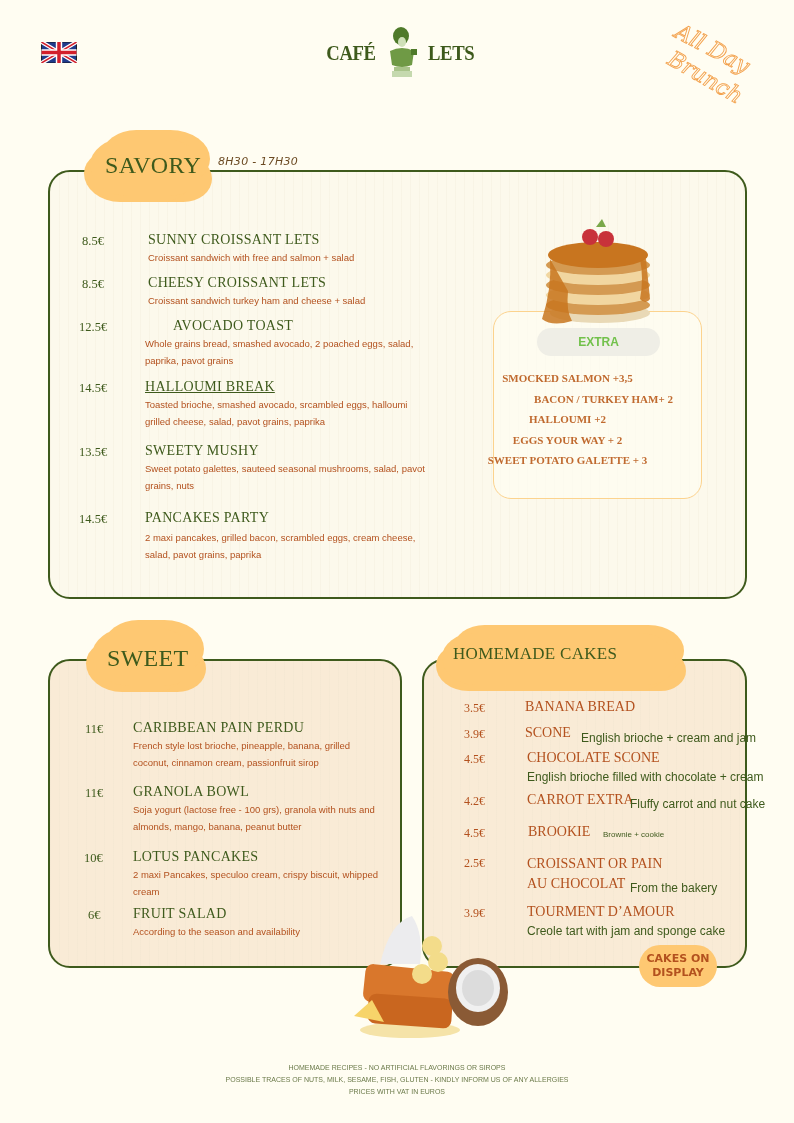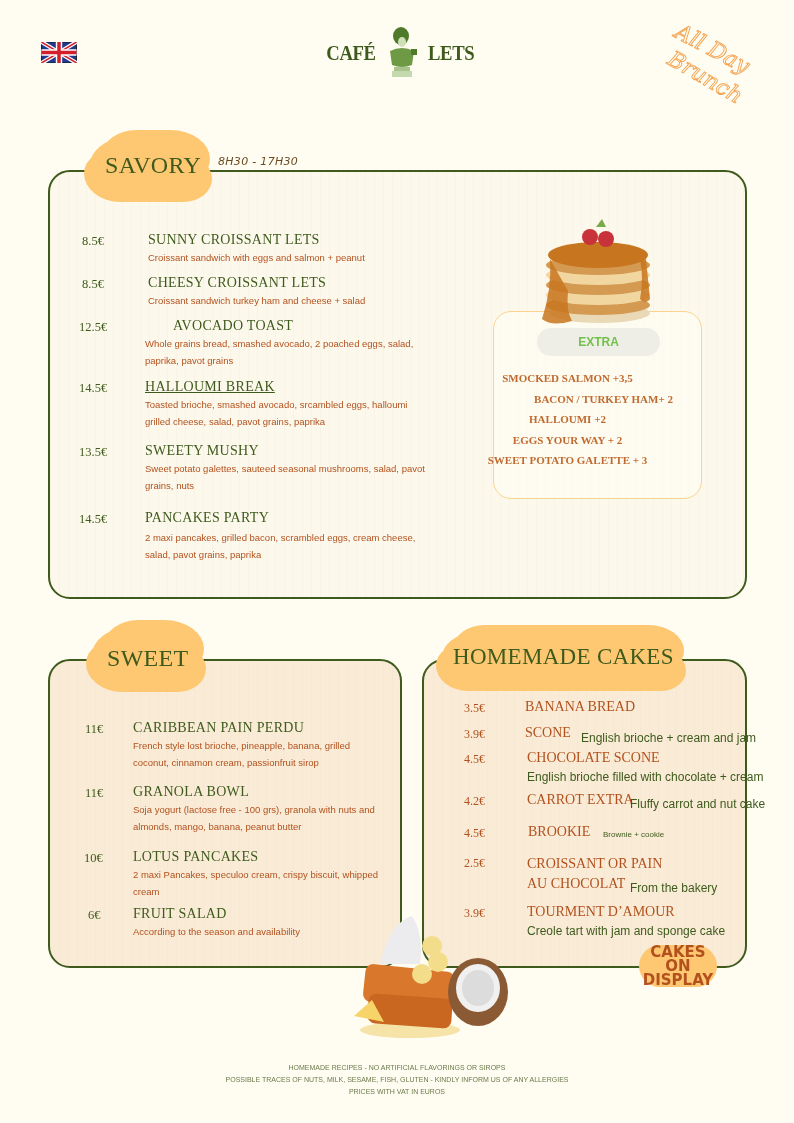--- a/index.html
+++ b/index.html
@@ -41,21 +41,21 @@
   .cake-name  { font-family:"Liberation Serif", serif; font-size:14px; color:#b3511e; white-space:nowrap; }
   .cake-desc  { font-family:"Liberation Sans", sans-serif; font-size:12px; color:#3e5a1c; white-space:nowrap; }
 
   
   .extra-box { left:493px; top:311px; width:209px; height:188px; border:1.5px solid #fcd38e; border-radius:18px; box-sizing:border-box; background:rgba(255,253,244,0.6); }
   .extra-pill { left:537px; top:328px; width:123px; height:28px; background:#efeee6; border-radius:14px; display:flex; align-items:center; justify-content:center; }
   .extra-pill span { font-family:"Liberation Sans", sans-serif; font-weight:bold; font-size:12px; color:#72c14b; }
   .extra-item { left:463px; width:209px; text-align:center; font-family:"Liberation Serif", serif; font-weight:bold; font-size:11px; color:#c06a2f; white-space:nowrap; }
 
   .display-badge { left:639px; top:945px; width:78px; height:42px; background:#fec872; border-radius:22px; display:flex; align-items:center; justify-content:center; text-align:center; }
-  .display-badge span { font-family:"DejaVu Sans", sans-serif; font-weight:bold; font-size:15px; color:#b3511e; line-height:14px; }
+  .display-badge span { font-family:"DejaVu Sans", sans-serif; font-weight:bold; font-size:11px; color:#b3511e; line-height:14px; }
 
   .footer { left:0; width:794px; text-align:center; font-family:"Liberation Sans", sans-serif; font-size:7px; color:#6b7a4a; }
 </style>
 </head>
 <body>
 
 <div class="abs flag">
   <svg viewBox="0 0 60 36" width="36" height="21">
     <rect width="60" height="36" fill="#1f3a8a" stroke="#111" stroke-width="1.5"></rect>
     <path d="M0,0 L60,36 M60,0 L0,36" stroke="#fff" stroke-width="7"></path>
@@ -87,21 +87,21 @@
   </svg>
 </div>
 
 <div class="abs box savory-box"></div>
 <div class="abs cloud" style="left:90px;top:138px;width:112px;height:58px;"></div>
 <div class="abs section-title" style="left:105px;top:152px;">SAVORY</div>
 <div class="abs hours">8H30 - 17H30</div>
 
 <div class="abs price" style="left:82px;top:234px;">8.5€</div>
 <div class="abs name" style="left:148px;top:232px;">SUNNY CROISSANT LETS</div>
-<div class="abs desc" style="left:148px;top:249px;width:290px;">Croissant sandwich with eggs and salmon + peanut</div>
+<div class="abs desc" style="left:148px;top:249px;width:290px;">Croissant sandwich with free and salmon + salad</div>
 
 <div class="abs price" style="left:82px;top:277px;">8.5€</div>
 <div class="abs name" style="left:148px;top:275px;">CHEESY CROISSANT LETS</div>
 <div class="abs desc" style="left:148px;top:292px;width:290px;">Croissant sandwich turkey ham and cheese + salad</div>
 
 <div class="abs price" style="left:79px;top:320px;">12.5€</div>
 <div class="abs name" style="left:145px;top:318px;margin-left:28px;">AVOCADO TOAST</div>
 <div class="abs desc" style="left:145px;top:335px;width:290px;">Whole grains bread, smashed avocado, 2 poached eggs, salad, paprika, pavot grains</div>
 
 <div class="abs price" style="left:79px;top:381px;">14.5€</div>
@@ -157,21 +157,21 @@
 <div class="abs price" style="left:84px;top:851px;">10€</div>
 <div class="abs name" style="left:133px;top:849px;">LOTUS PANCAKES</div>
 <div class="abs desc" style="left:133px;top:866px;width:262px;">2 maxi Pancakes, speculoo cream, crispy biscuit, whipped cream</div>
 
 <div class="abs price" style="left:88px;top:908px;">6€</div>
 <div class="abs name" style="left:133px;top:906px;">FRUIT SALAD</div>
 <div class="abs desc" style="left:133px;top:923px;width:250px;">According to the season and availability</div>
 
 <div class="abs box cakes-box"></div>
 <div class="abs cloud" style="left:442px;top:633px;width:234px;height:52px;"></div>
-<div class="abs section-title" style="left:453px;top:644px;font-size:23px;">HOMEMADE CAKES</div>
+<div class="abs section-title" style="left:453px;top:644px;font-size:17px;">HOMEMADE CAKES</div>
 
 <div class="abs cake-price" style="left:464px;top:701px;">3.5€</div>
 <div class="abs cake-name" style="left:525px;top:699px;">BANANA BREAD</div>
 
 <div class="abs cake-price" style="left:464px;top:727px;">3.9€</div>
 <div class="abs cake-name" style="left:525px;top:725px;">SCONE</div>
 <div class="abs cake-desc" style="left:581px;top:731px;">English brioche + cream and jam</div>
 
 <div class="abs cake-price" style="left:464px;top:752px;">4.5€</div>
 <div class="abs cake-name" style="left:527px;top:750px;">CHOCOLATE SCONE</div>

